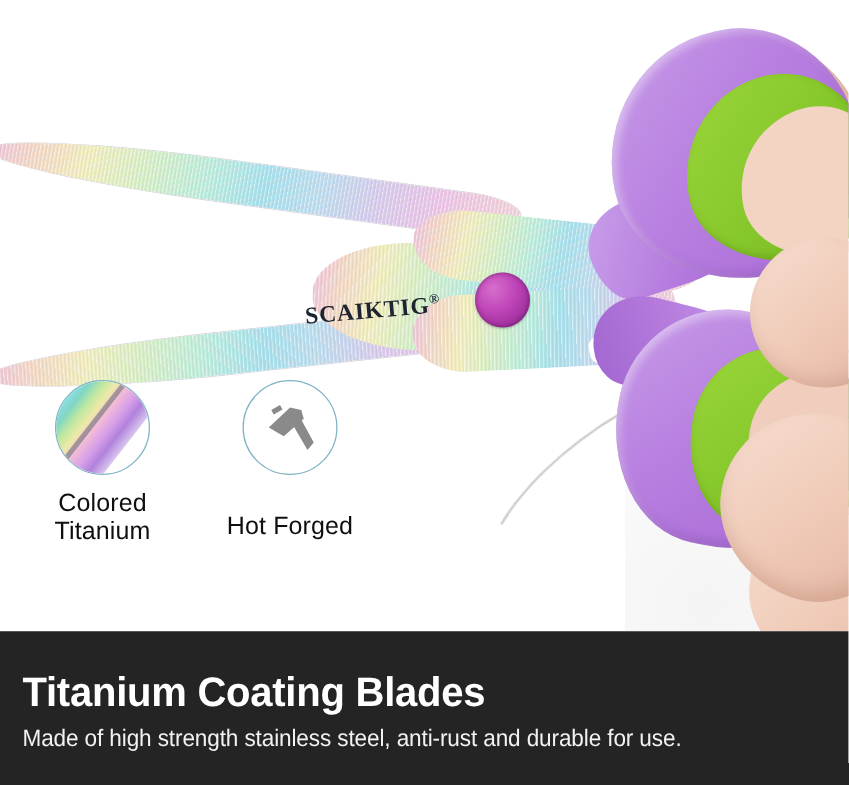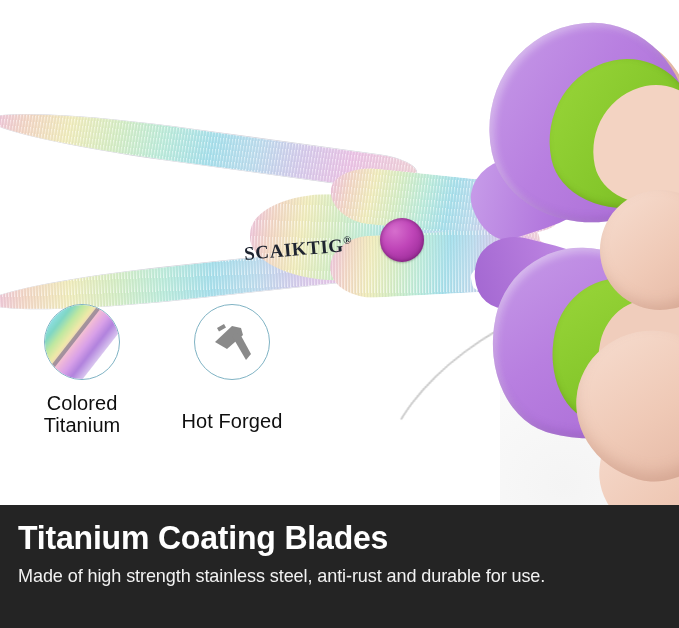--- a/index.html
+++ b/index.html
@@ -383,21 +383,21 @@
 
   
   #banner {
     position: absolute;
     left: 0;
     top: 505px;
     width: 679px;
     height: 123px;
     background: #242424;
     box-sizing: border-box;
-    padding: 16px 18px 0 18px;
+    padding: 32px 18px 0 18px;
   }
   #banner-title {
     color: #ffffff;
     font-size: 33px;
     font-weight: 700;
     line-height: 1.06;
     letter-spacing: -0.2px;
     font-family: "Liberation Sans", sans-serif;
     transform: scaleX(0.97);
     transform-origin: left center;

